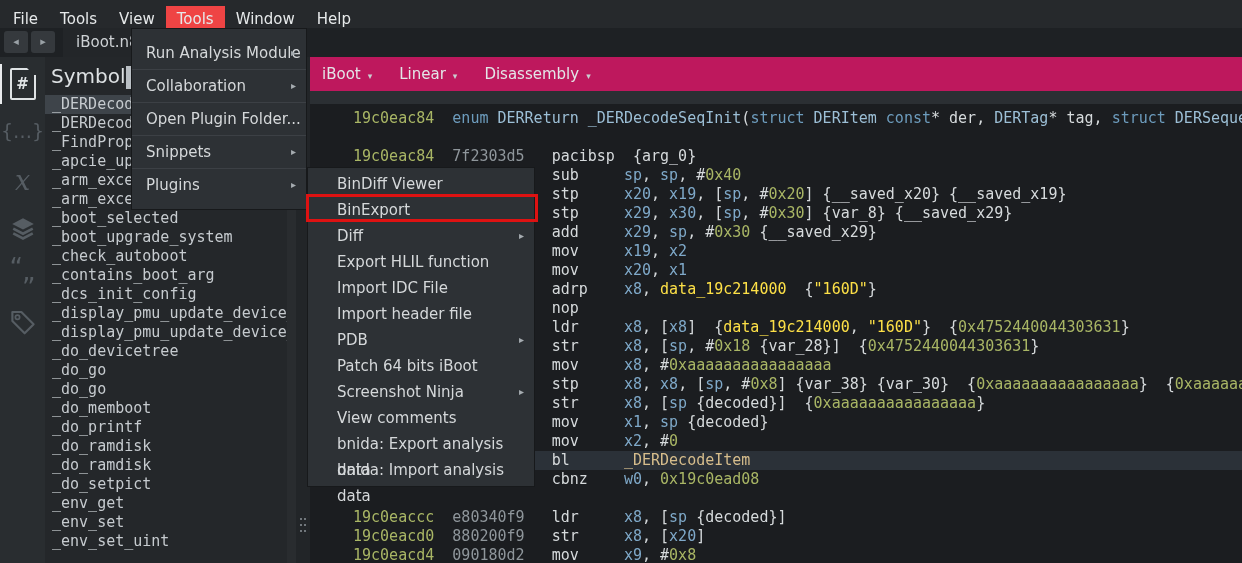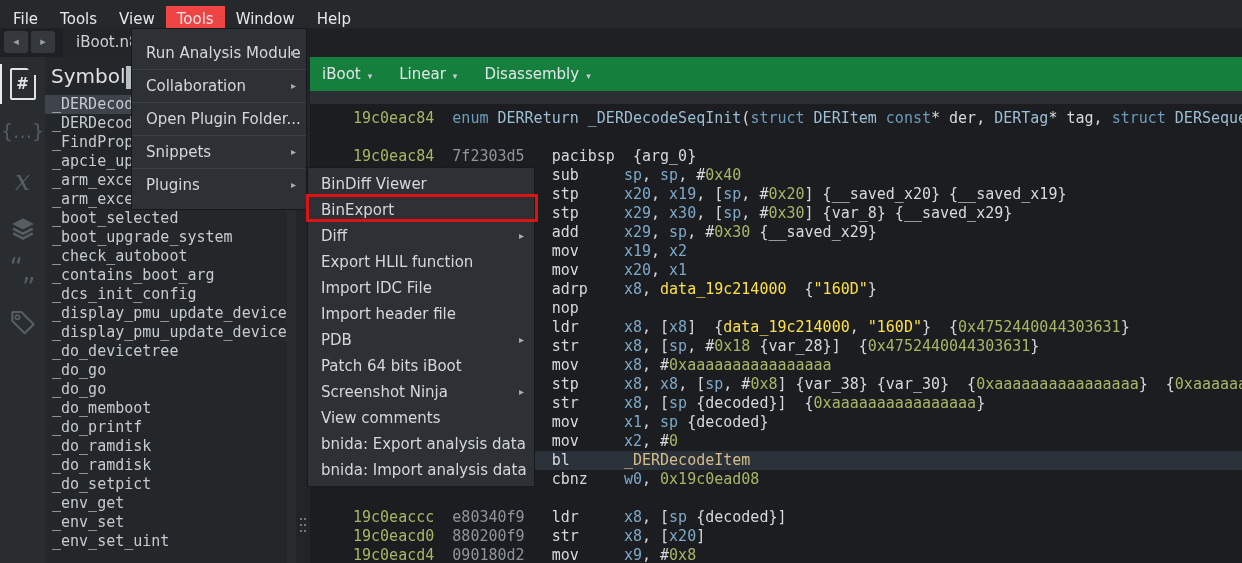--- a/index.html
+++ b/index.html
@@ -35,39 +35,39 @@
   .search-sliver{position:absolute;left:81px;top:9px;width:5px;height:23px;background:#b9bfc4}
   .symlist{position:absolute;left:0;top:38px;width:242px}
   .symrow{height:19px;line-height:19px;padding-left:7px;font:15px "DejaVu Sans Mono",monospace;
           color:#c6cbcf;white-space:pre;overflow:hidden}
   .symrow.selected{background:#3e444a}
   .scrolltrack{position:absolute;left:287px;top:57px;width:9px;height:506px;background:#292c2f}
   .splitter{position:absolute;left:296px;top:57px;width:14px;height:506px;background:#222528}
   .splitdots{position:absolute;left:4px;top:461px;width:2px;height:2px;background:#70767b;
              box-shadow:4px 0 #70767b,0 6px #70767b,4px 6px #70767b,0 12px #70767b,4px 12px #70767b}
   
-  .viewbar{position:absolute;left:310px;top:57px;width:932px;height:34px;background:#15803d;
+  .viewbar{position:absolute;left:310px;top:57px;width:932px;height:34px;background:#be185d;
            display:flex;align-items:center;gap:27px;padding-left:12px;box-sizing:border-box;
            font-size:15px;color:#e3e6e8}
   .caret{font-size:9px;margin-left:7px;color:#c9cdd0}
   .band{position:absolute;left:310px;top:91px;width:932px;height:13px;background:#2b2f33}
   .codearea{position:absolute;left:310px;top:104px;width:932px;height:459px;background:#1b1d20;overflow:hidden}
   .hlrow{position:absolute;left:0;top:347px;width:932px;height:19px;background:#2b3138}
   .code{position:absolute;left:43px;top:5px;font:15px "DejaVu Sans Mono",monospace;line-height:19px;white-space:pre}
   .cline{height:19px}
   .cz-a{color:#a9b665}.cz-b{color:#8f969b}.cz-w{color:#d6dadc}.cz-r{color:#7fa9c9}
   .cz-d{color:#fde047}.cz-f{color:#d6bd8c}.cz-k{color:#6d9cbd}.cz-t{color:#9cbfd6}
   
   .menu{position:absolute;left:131px;top:28px;width:176px;background:#2d3135;border:1px solid #17191b;
         padding:8px 0;z-index:50;box-sizing:border-box}
   .menu-item{height:32px;line-height:32px;padding-left:14px;font-size:15px;color:#d5d8da;position:relative}
   .menu-sep{height:1px;background:#3c4045}
   .submenu{position:absolute;left:307px;top:167px;width:228px;background:#2d3135;border:1px solid #17191b;
            padding:3px 0;z-index:50;box-sizing:border-box}
-  .sub-item{height:26px;line-height:26px;padding-left:13px;font-size:15px;color:#d5d8da;position:relative}
+  .sub-item{height:26px;line-height:26px;padding-left:29px;font-size:15px;color:#d5d8da;position:relative}
   .m-arrow{position:absolute;right:10px;top:0;color:#a6acb1;font-size:10px}
   .redbox{position:absolute;left:306px;top:194px;width:232px;height:28px;border:3px solid #de1212;
           z-index:60;box-sizing:border-box}
 </style>
 </head>
 <body>
 
 <div class="menubar" id="menubar">
     <div class="mb-item">File</div>
     <div class="mb-item">Tools</div>

